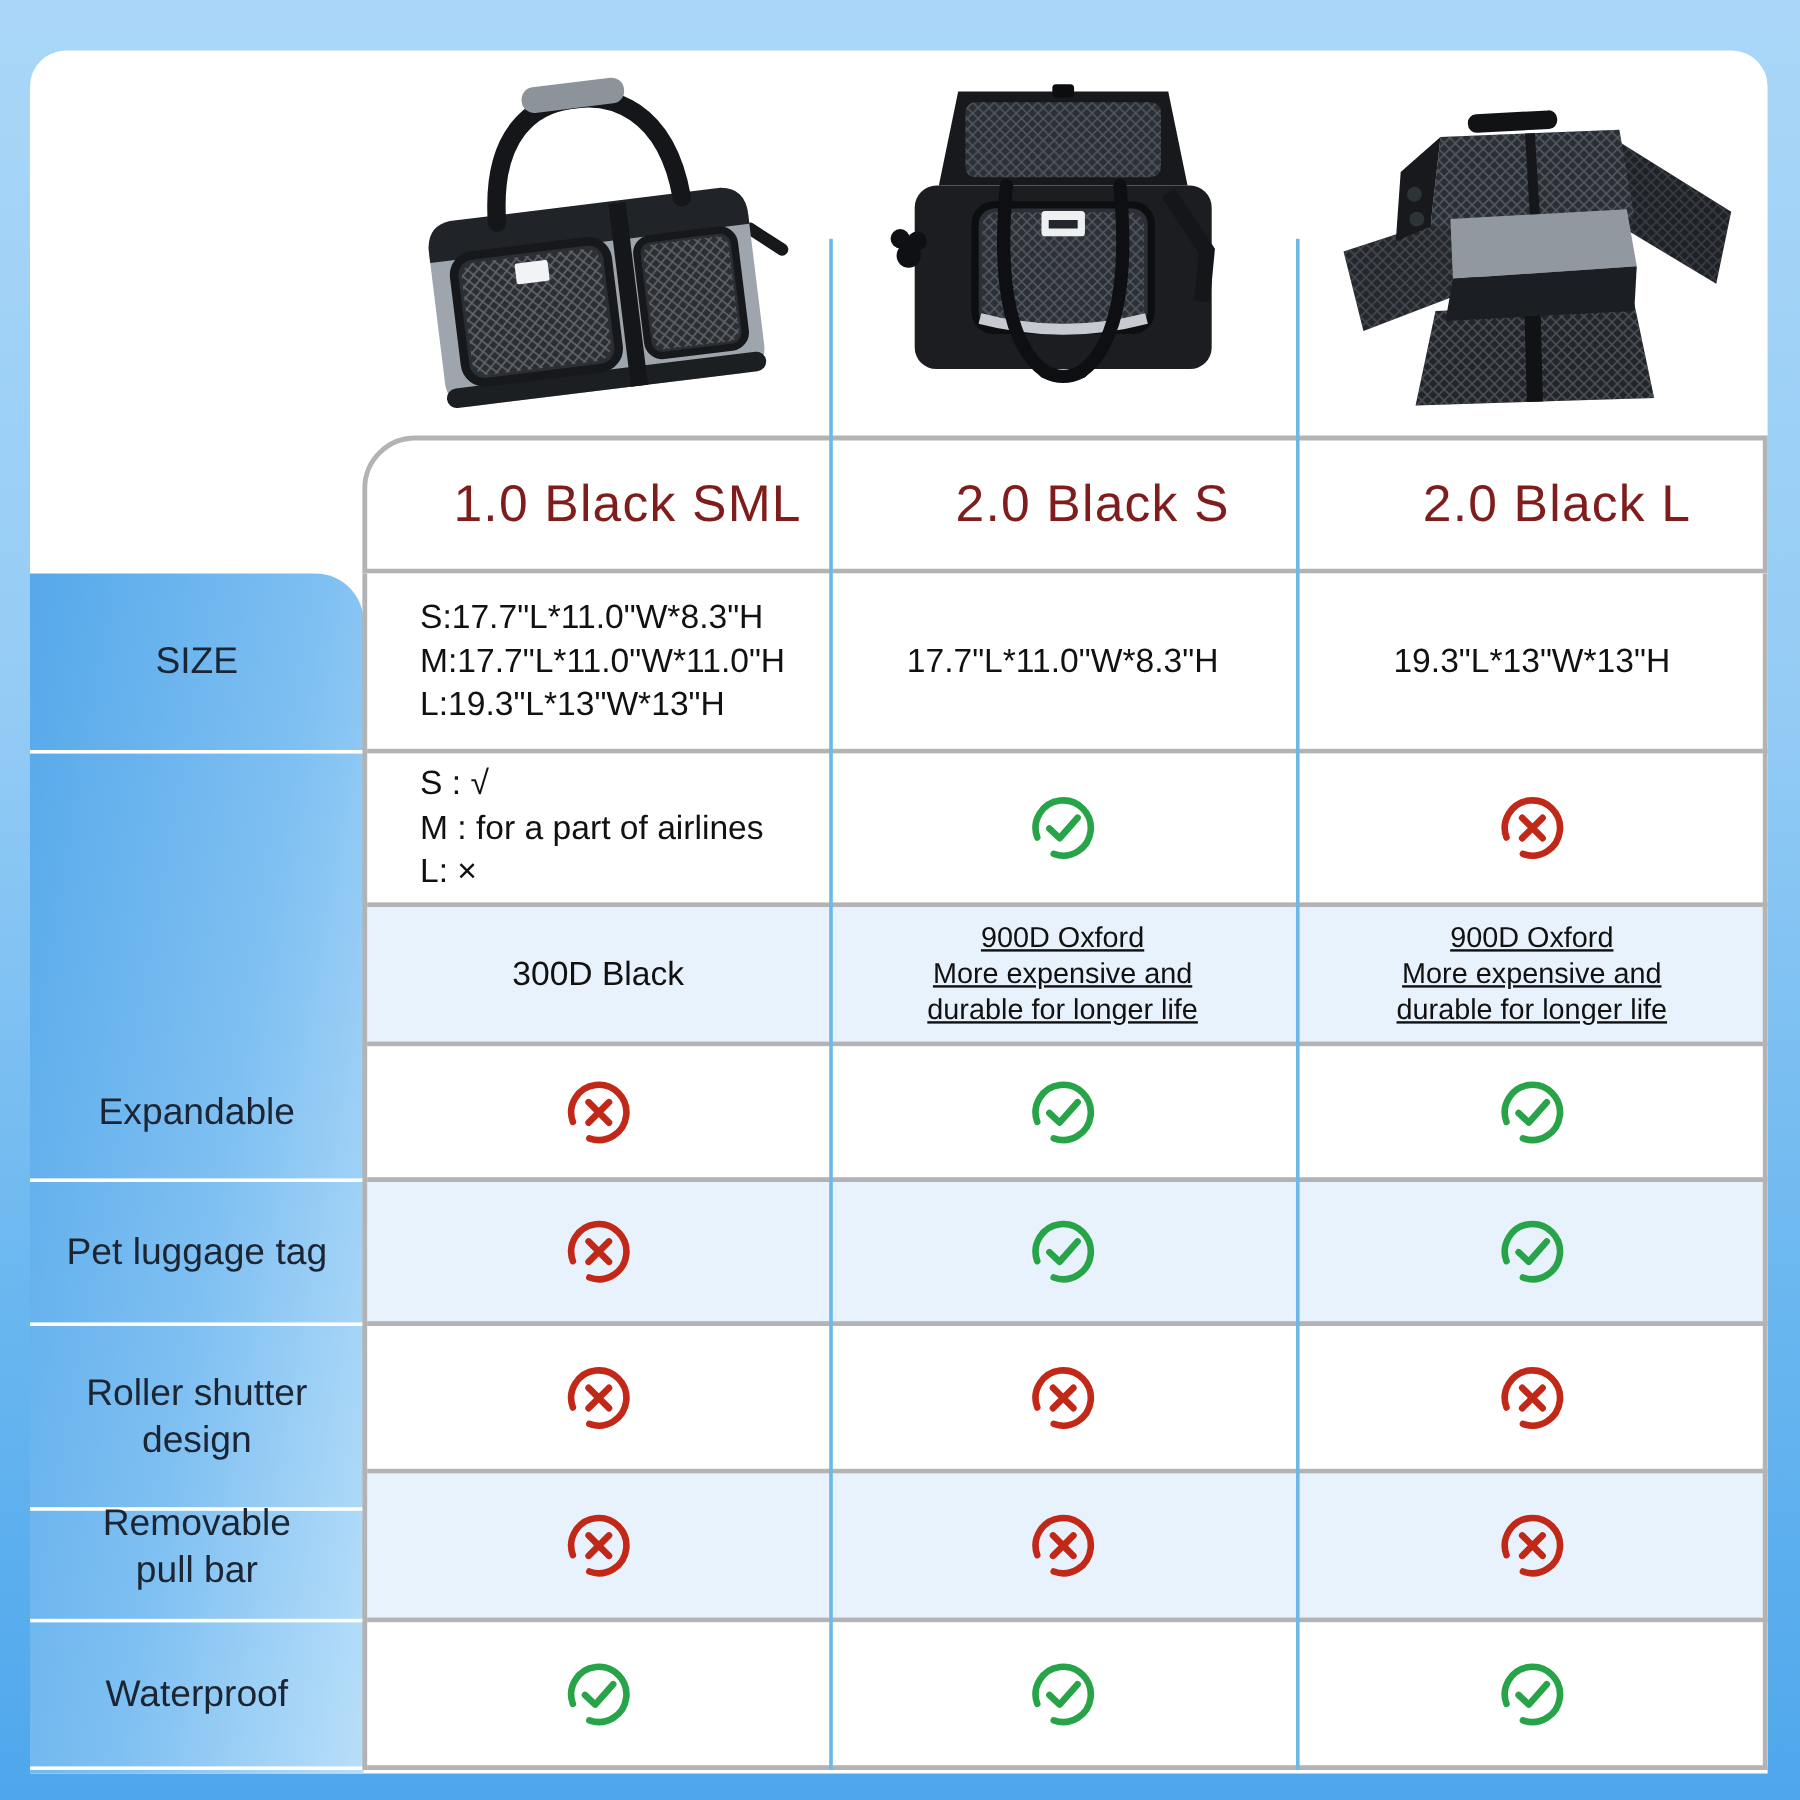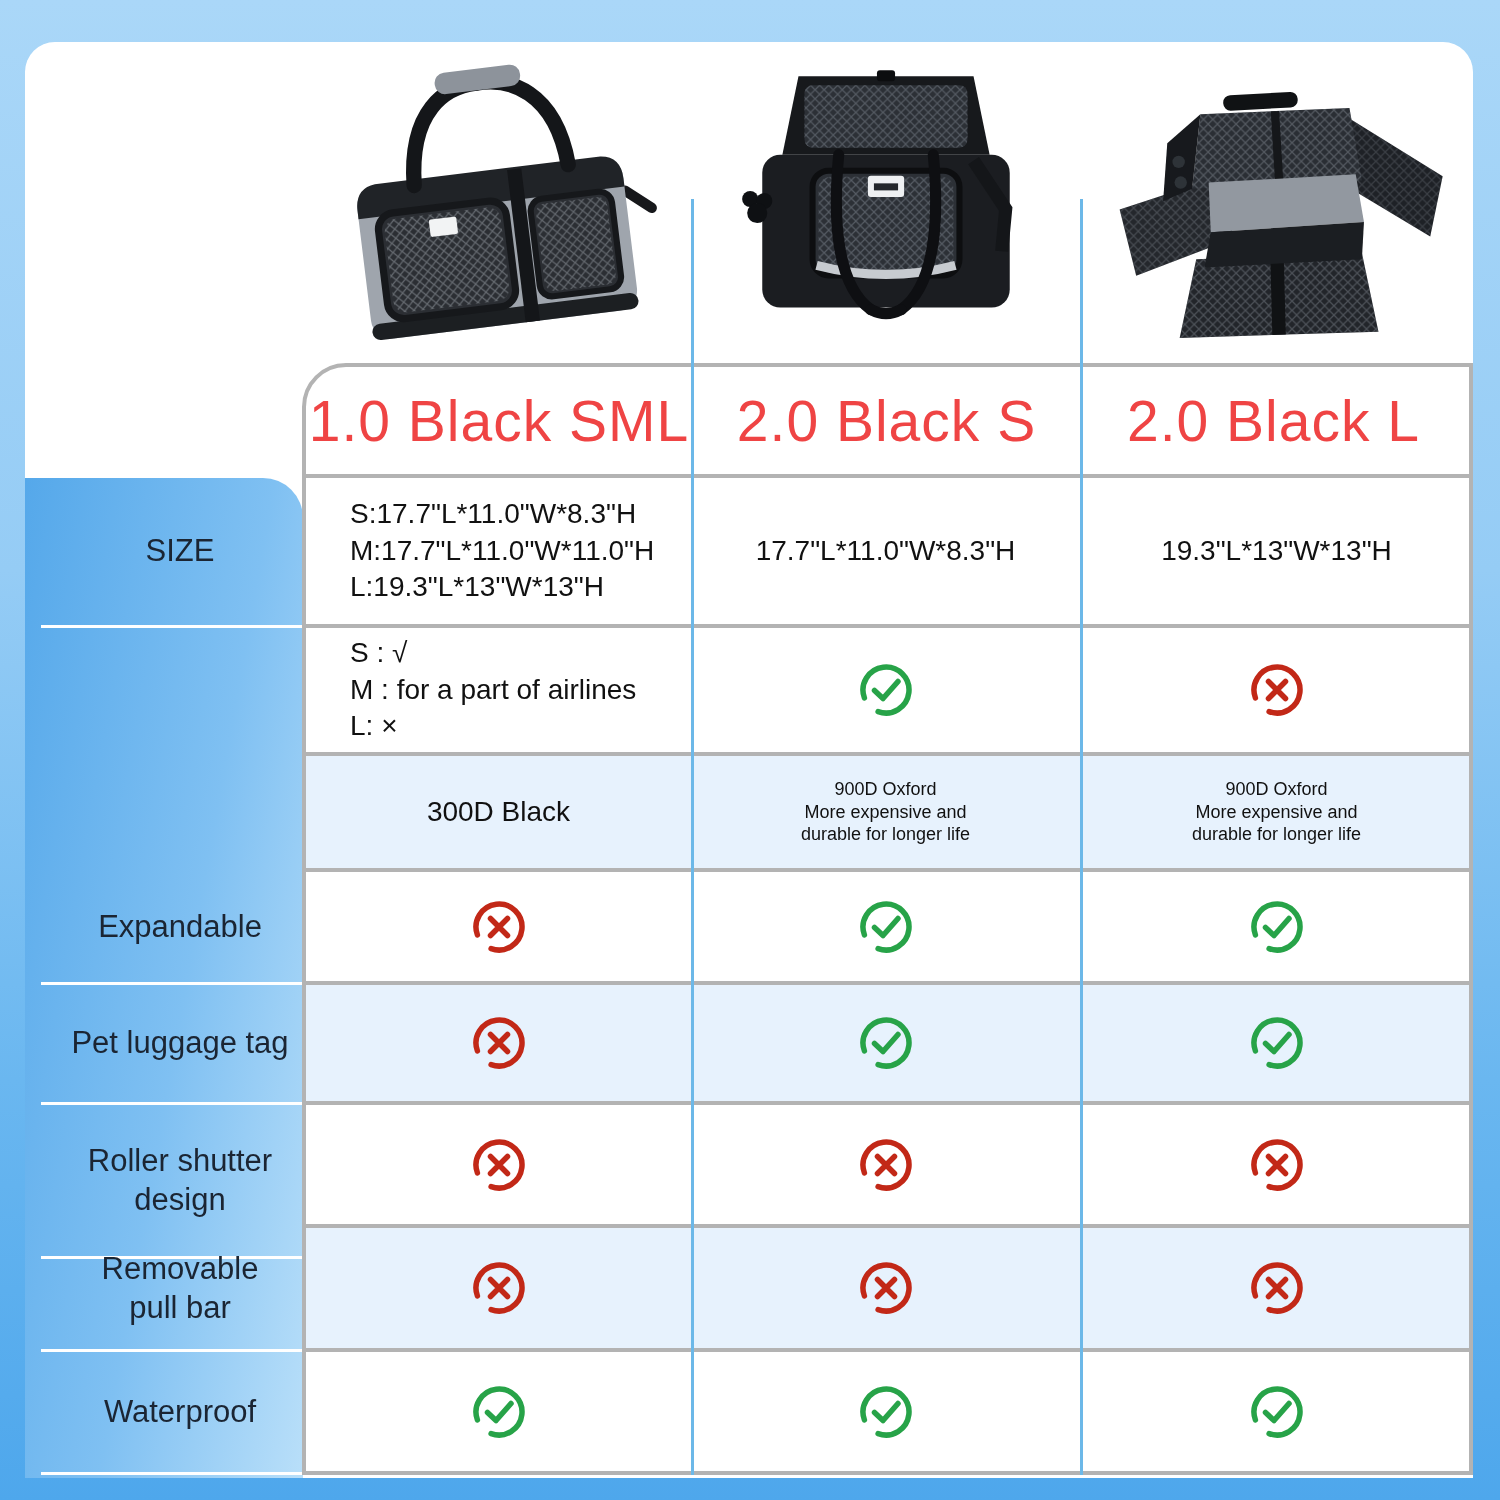--- a/index.html
+++ b/index.html
@@ -16,44 +16,44 @@
   .pcell{position:absolute;top:14px;height:306px;display:flex;align-items:center;justify-content:center;}
   .pc1{left:281px;width:385px;}
   .pc2{left:666px;width:389px;}
   .pc3{left:1055px;width:393px;}
   
   .band{
     position:absolute;left:277px;right:0;top:321px;height:115px;box-sizing:border-box;
     background:#fff;border:4px solid #b3b3b3;border-top-left-radius:44px;
   }
   .band .vh{position:absolute;top:0;height:100%;display:flex;align-items:center;justify-content:center;
-    font-size:57px;letter-spacing:1px;color:#ef4444;}
+    font-size:43px;letter-spacing:1px;color:#7f1d1d;padding-left:24px;}
   .vh1{left:0;width:386px;}
   .vh2{left:386px;width:389px;}
   .vh3{left:775px;width:385px;}
   
   .sidebar{
     position:absolute;left:0;top:436px;width:278px;height:1000px;
     background:linear-gradient(100deg,#55a8ea 0%,#7fc0f2 55%,#b9dff9 100%);
     border-top-right-radius:40px;
   }
-  .scell{position:absolute;left:16px;width:100%;box-sizing:border-box;border-bottom:3px solid #ffffff;
+  .scell{position:absolute;left:0;width:100%;box-sizing:border-box;border-bottom:3px solid #ffffff;
     display:flex;align-items:center;justify-content:center;text-align:center;
     font-size:31px;color:#1b2533;white-space:pre-line;line-height:1.25;padding:0 14px;}
   
   .row{position:absolute;left:281px;width:1167px;box-sizing:border-box;border-bottom:4px solid #b3b3b3;background:#fff;}
   .row.shaded{background:#e7f2fd;}
   .cell{position:absolute;top:0;height:100%;display:flex;flex-direction:column;
     align-items:center;justify-content:center;font-size:28px;line-height:1.32;text-align:center;}
   .cell.left{align-items:flex-start;text-align:left;padding-left:44px;box-sizing:border-box;}
   .c1{left:0;width:385px;}
   .c2{left:385px;width:389px;}
   .c3{left:774px;width:393px;}
   .cell .ln{white-space:nowrap;}
-  .cell.tight{line-height:1.25;font-size:18px;}
+  .cell.tight{line-height:1.25;font-size:24px;text-decoration:underline;}
   .icon{line-height:0;}
   
   .vdiv{position:absolute;top:157px;bottom:3px;width:3px;background:#6cb8e8;z-index:6;}
   .vd1{left:666px;}
   .vd2{left:1055px;}
   
   .gline{position:absolute;background:#b3b3b3;z-index:5;}
   .gl-left{left:277px;width:4px;top:436px;bottom:3px;}
   .gl-right{right:0;width:4px;top:436px;bottom:3px;}
 </style>

